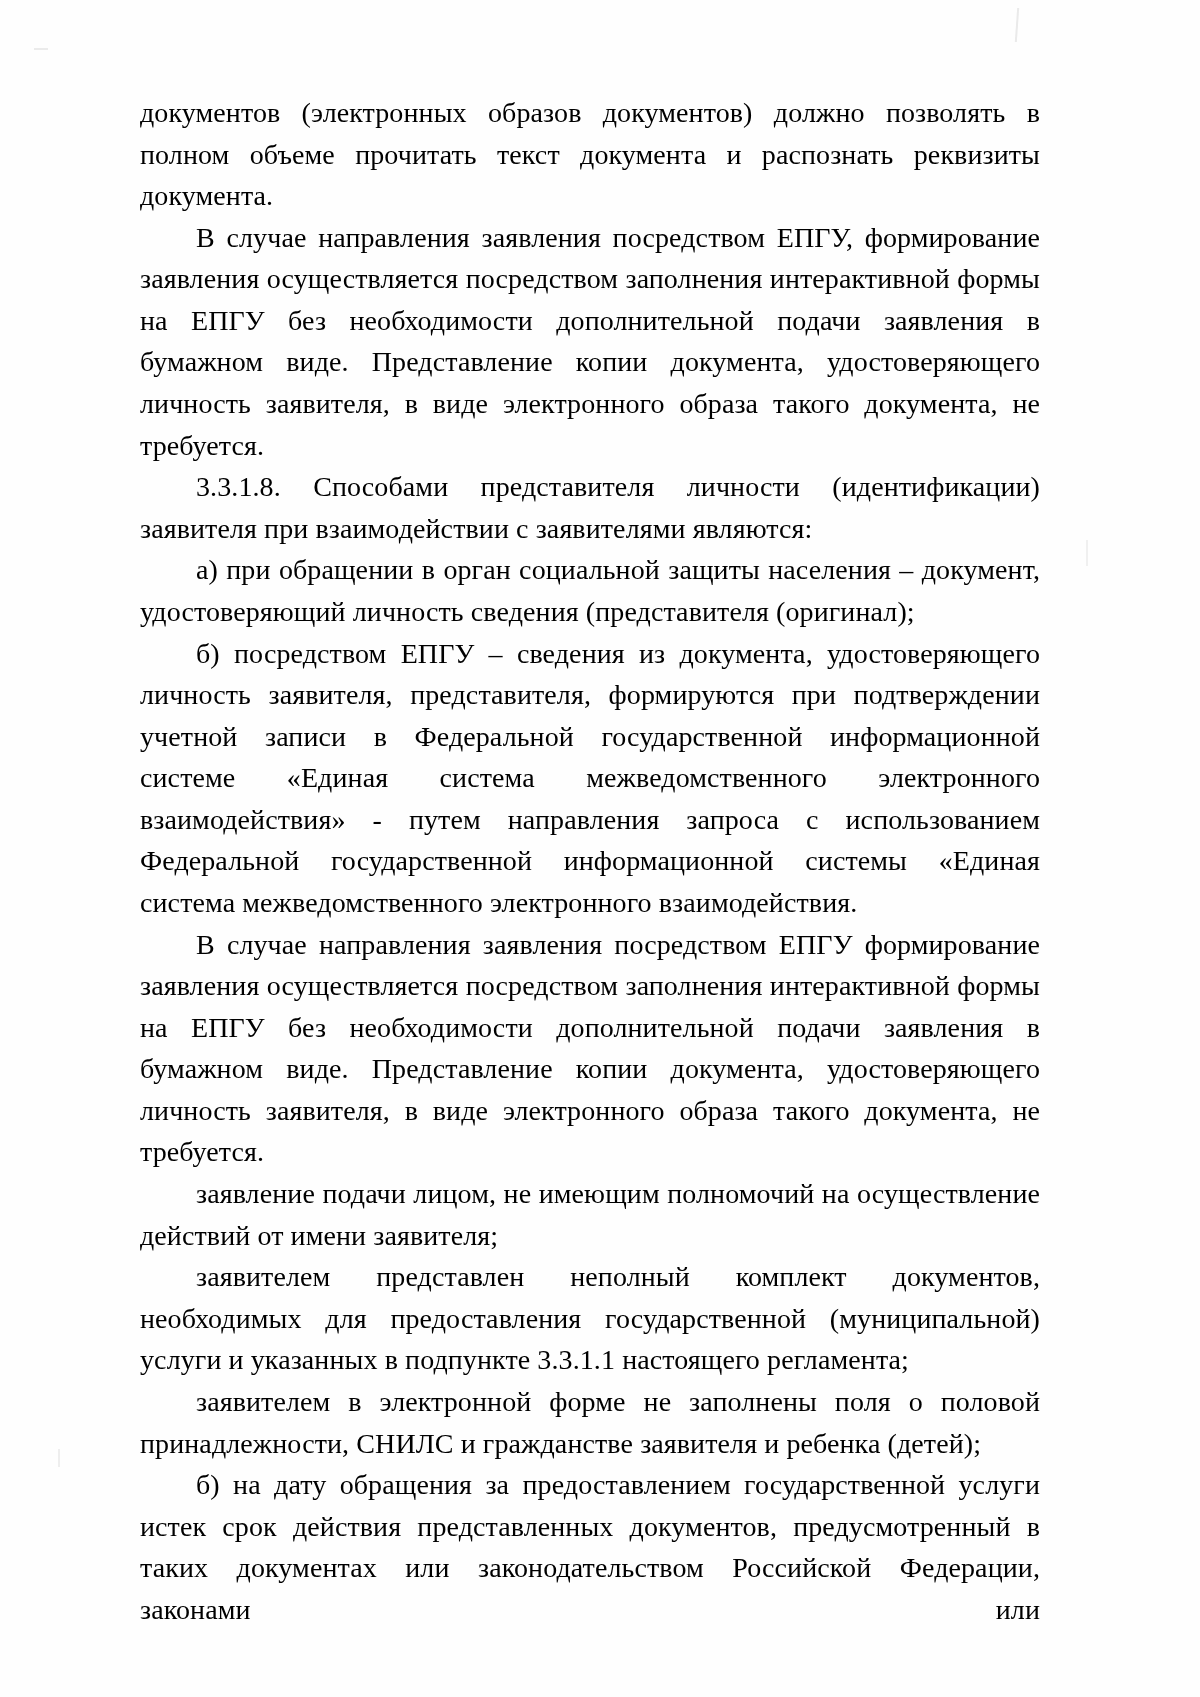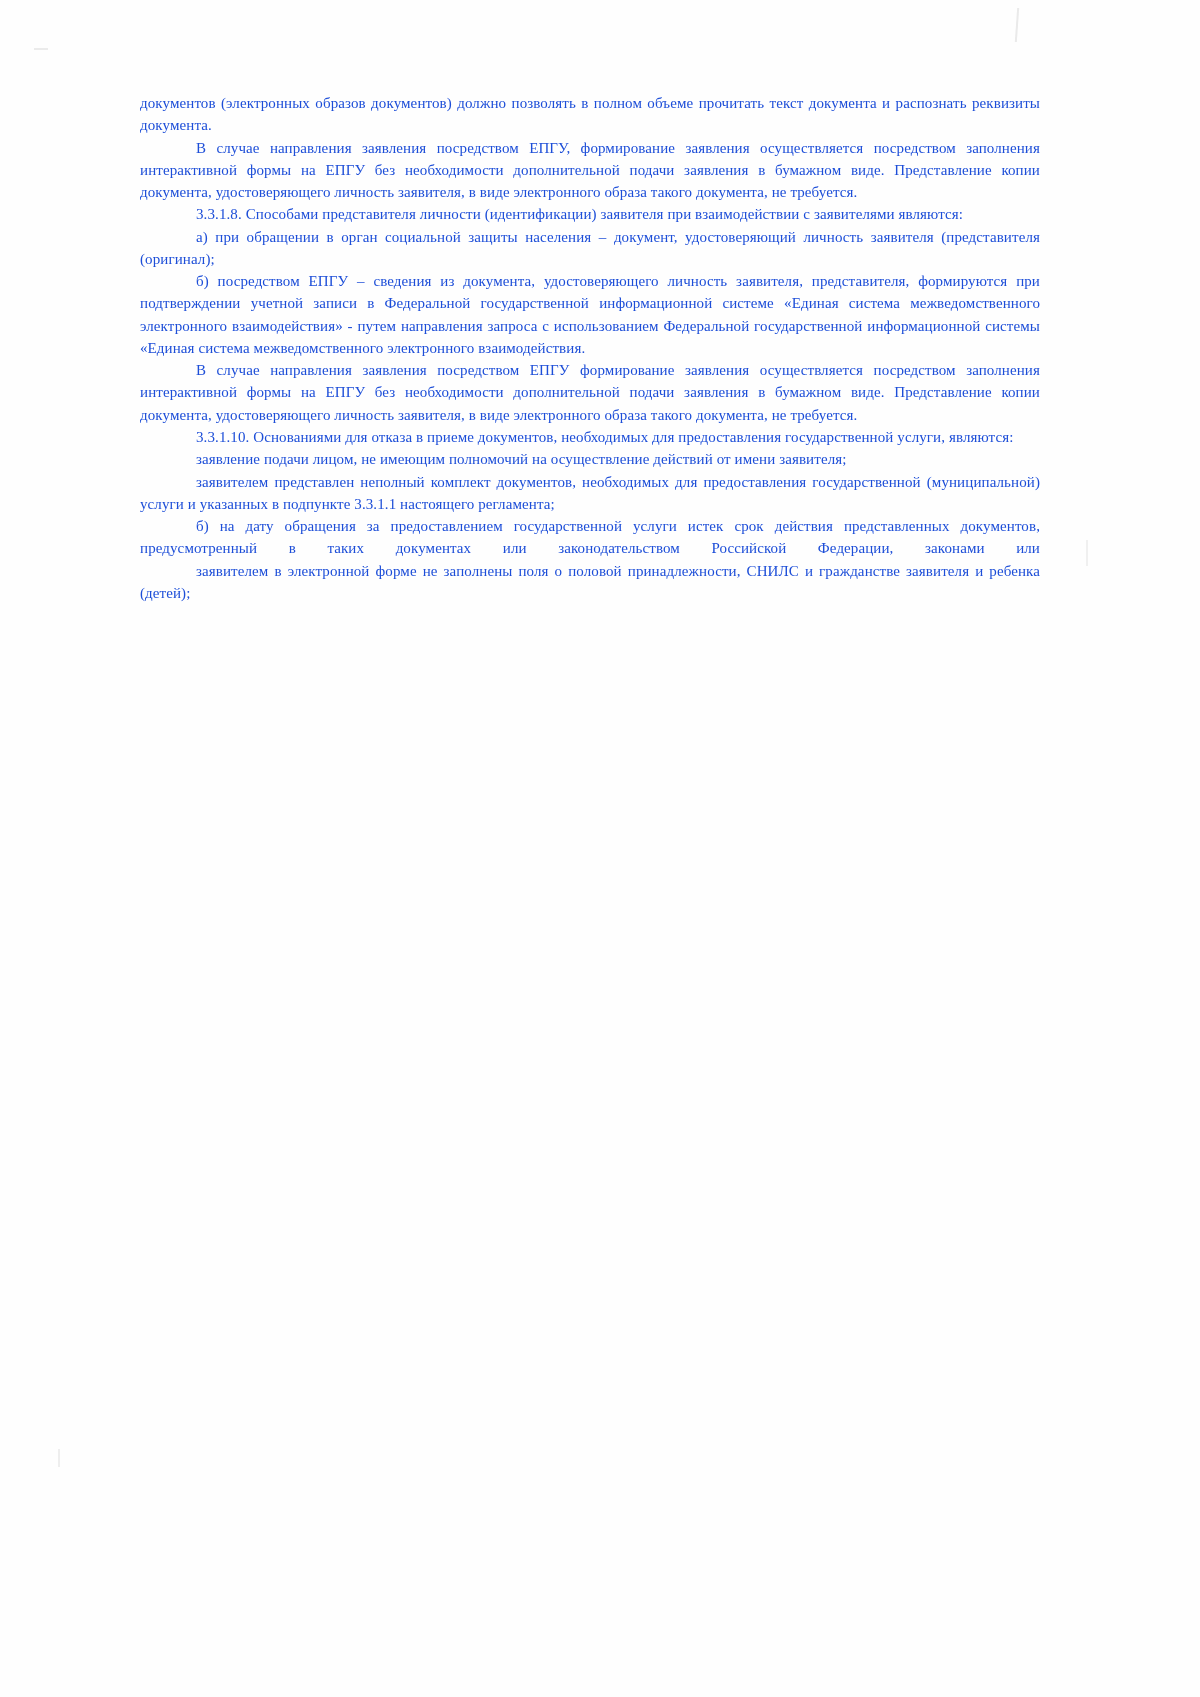--- a/index.html
+++ b/index.html
@@ -45,26 +45,26 @@
   .mark-bottom-left {
     bottom: 230px; left: 58px;
     width: 2px; height: 18px;
     opacity: .4;
   }
   .body-text {
     position: absolute;
     top: 92px;
     left: 140px;
     width: 900px;
-    font-size: 15px;
+    font-size: 28px;
     line-height: 1.485;
     text-align: justify;
     text-justify: inter-word;
     letter-spacing: 0.1px;
-    color: #1d4ed8;
+    color: #000000;
   }
   p {
     margin: 0;
     text-indent: 0;
   }
   p.ind {
     text-indent: 56px;
   }
   p.noindent {
     text-indent: 0;
@@ -89,32 +89,31 @@
   <div class="scan-mark mark-bottom-left"></div>
 
   <div class="body-text">
 
     <p class="noindent last-natural">документов (электронных образов документов) должно позволять в полном объеме прочитать текст документа и распознать реквизиты документа.</p>
 
     <p class="ind last-natural">В случае направления заявления посредством ЕПГУ, формирование заявления осуществляется посредством заполнения интерактивной формы на ЕПГУ без необходимости дополнительной подачи заявления в бумажном виде. Представление копии документа, удостоверяющего личность заявителя, в виде электронного образа такого документа, не требуется.</p>
 
     <p class="ind last-natural">3.3.1.8. Способами представителя личности (идентификации) заявителя при взаимодействии с заявителями являются:</p>
 
-    <p class="ind last-natural">а) при обращении в орган социальной защиты населения – документ, удостоверяющий личность заявителя (представителя (оригинал);</p>
+    <p class="ind last-natural">а) при обращении в орган социальной защиты населения – документ, удостоверяющий личность сведения (представителя (оригинал);</p>
 
     <p class="ind last-natural">б) посредством ЕПГУ – сведения из документа, удостоверяющего личность заявителя, представителя, формируются при подтверждении учетной записи в Федеральной государственной информационной системе «Единая система межведомственного электронного взаимодействия» - путем направления запроса с использованием Федеральной государственной информационной системы «Единая система межведомственного электронного взаимодействия.</p>
 
     <p class="ind last-natural">В случае направления заявления посредством ЕПГУ формирование заявления осуществляется посредством заполнения интерактивной формы на ЕПГУ без необходимости дополнительной подачи заявления в бумажном виде. Представление копии документа, удостоверяющего личность заявителя, в виде электронного образа такого документа, не требуется.</p>
 
 
-    <p class="ind last-natural">3.3.1.10. Основаниями для отказа в приеме документов, необходимых для предоставления государственной услуги, являются:</p>
 
 
     <p class="ind last-natural">заявление подачи лицом, не имеющим полномочий на осуществление действий от имени заявителя;</p>
 
     <p class="ind last-natural">заявителем представлен неполный комплект документов, необходимых для предоставления государственной (муниципальной) услуги и указанных в подпункте 3.3.1.1 настоящего регламента;</p>
 
+    <p class="ind last-natural">заявителем в электронной форме не заполнены поля о половой принадлежности, СНИЛС и гражданстве заявителя и ребенка (детей);</p>
+
     <p class="ind spread">б) на дату обращения за предоставлением государственной услуги истек срок действия представленных документов, предусмотренный в таких документах или законодательством Российской Федерации, законами или</p>
-
-    <p class="ind last-natural">заявителем в электронной форме не заполнены поля о половой принадлежности, СНИЛС и гражданстве заявителя и ребенка (детей);</p>
 
   </div>
 </div>
 
 </body></html>

